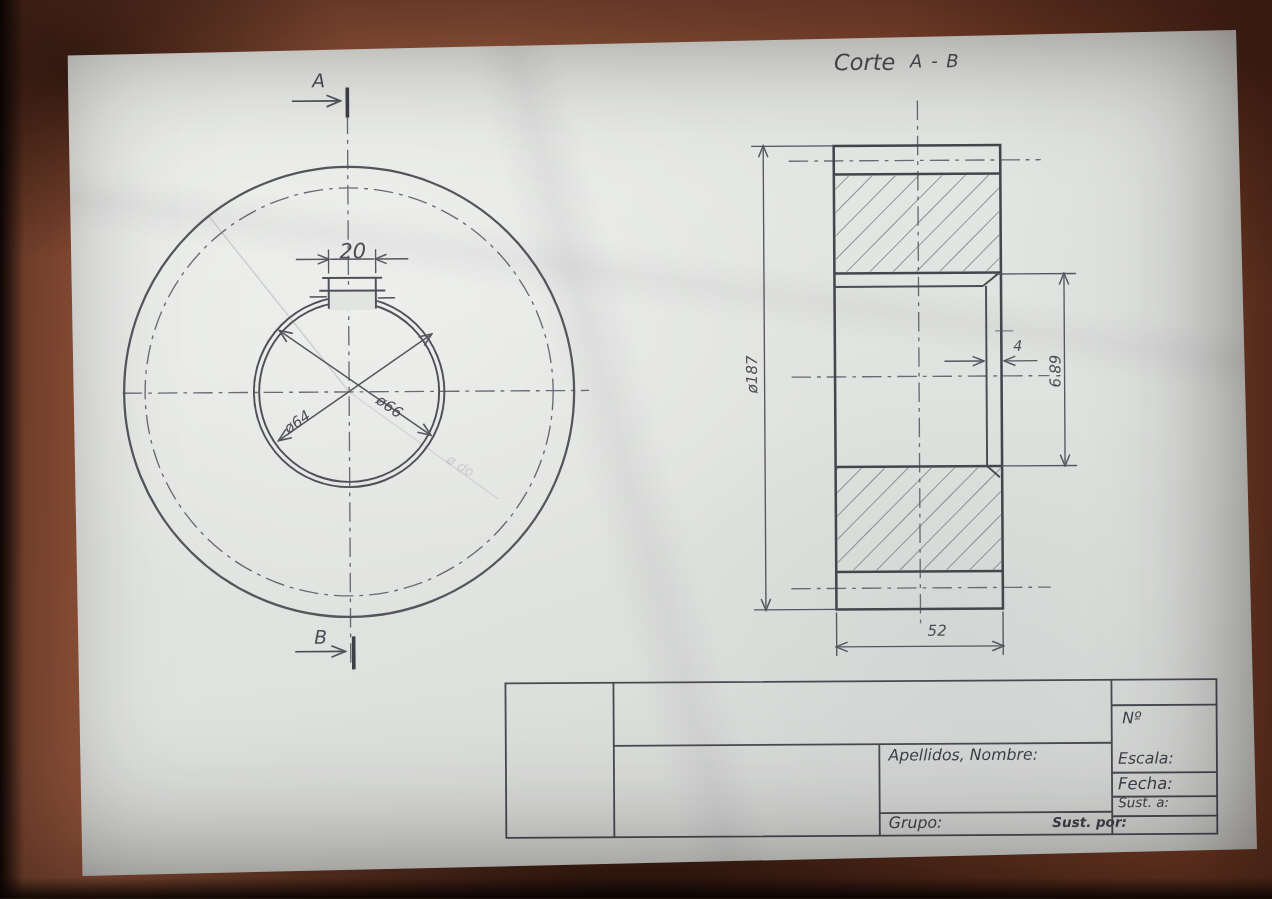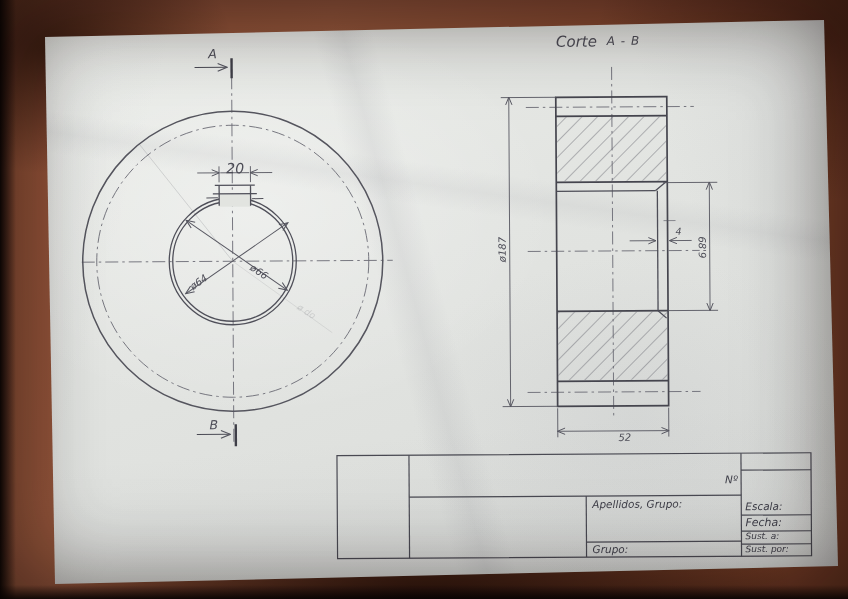--- a/index.html
+++ b/index.html
@@ -202,27 +202,27 @@
   <div class="lbl" style="left:213px;top:424px;font-size:12.5px;">B</div>
 
   <div class="lbl" style="left:236px;top:167px;font-size:14px;">20</div>
   <div class="lbl" style="left:199px;top:281px;font-size:10px;transform:translate(-50%,-50%) rotate(-35deg);">ø64</div>
   <div class="lbl" style="left:259px;top:271px;font-size:10px;transform:translate(-50%,-50%) rotate(35deg);">ø66</div>
   <div class="lbl" style="left:306px;top:311px;font-size:9px;opacity:0.18;transform:translate(-50%,-50%) rotate(32deg);">ø do</div>
 
   <div class="lbl" style="left:503px;top:250px;font-size:10px;transform:translate(-50%,-50%) rotate(-90deg);">ø187</div>
   <div class="lbl" style="left:702px;top:249px;font-size:10px;transform:translate(-50%,-50%) rotate(90deg);">68'9</div>
   <div class="lbl" style="left:679px;top:233px;font-size:9.5px;">4</div>
-  <div class="lbl" style="left:624px;top:423px;font-size:10px;margin-top:16px;">52</div>
+  <div class="lbl" style="left:624px;top:423px;font-size:10px;">52</div>
 
   <div class="tbl" style="left:744px;top:458px;margin-top:45px;">Escala:</div>
-  <div class="tbl" style="left:724px;top:476px;">Nº</div>
-  <div class="tbl" style="left:591px;top:500px;">Apellidos, Grupo:</div>
+  <div class="tbl" style="left:747px;top:476px;">Nº</div>
+  <div class="tbl" style="left:591px;top:500px;">Apellidos, Nombre:</div>
   <div class="tbl" style="left:591px;top:545px;">Grupo:</div>
   <div class="tbl" style="left:744px;top:519px;font-size:11px;">Fecha:</div>
   <div class="tbl" style="left:744px;top:534px;font-size:9px;">Sust. a:</div>
-  <div class="tbl" style="left:744px;top:547px;font-size:9px;">Sust. por:</div>
+  <div class="tbl" style="left:700px;top:547px;font-size:9px;font-weight:bold;">Sust. por:</div>
 
 </div>
 
 <div class="edge-left"></div>
 <div class="edge-bottom"></div>
 <div class="vignette"></div>
 
 </body></html>

